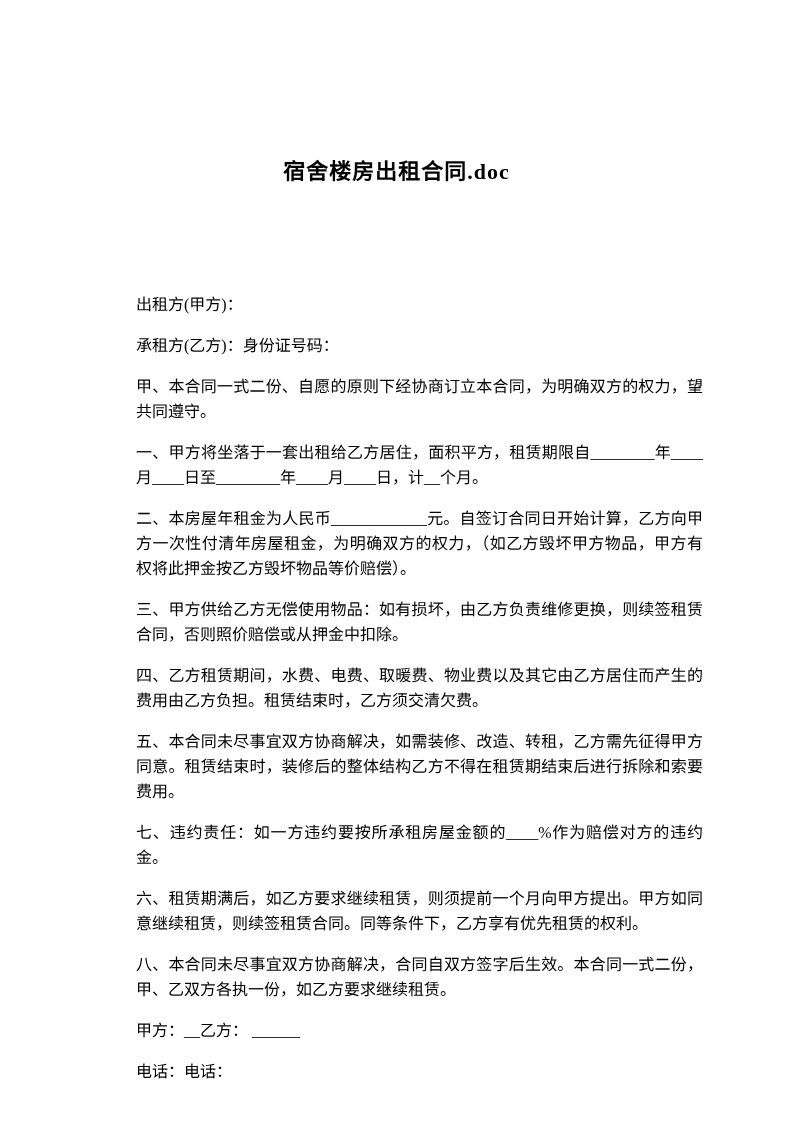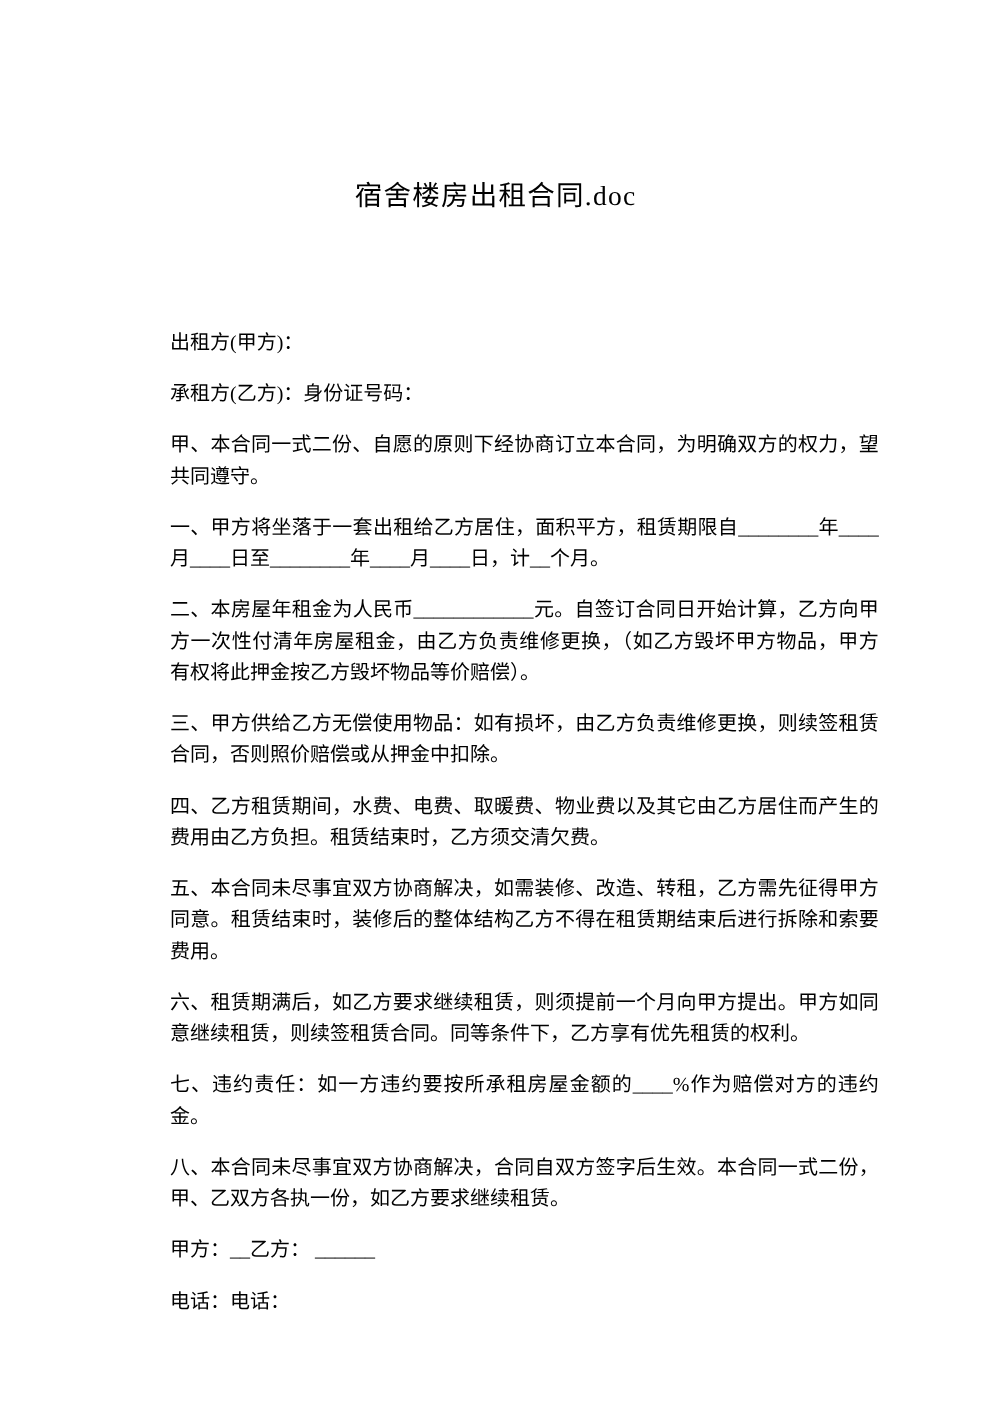--- a/index.html
+++ b/index.html
@@ -11,25 +11,25 @@
     position: relative;
     width: 793px;
     height: 1122px;
     background: #ffffff;
     color: #000000;
     font-family: "Liberation Serif", "DejaVu Serif", serif;
     overflow: hidden;
     box-sizing: border-box;
   }
   .doc-title {
-    margin: 0;
+    margin: 15px;
     padding-top: 138px;
     text-align: center;
     font-size: 22px;
-    font-weight: normal;
+    font-weight: bold;
     letter-spacing: 1px;
     color: #000000;
   }
   .content {
     box-sizing: border-box;
     padding: 92px 90px 0 96px;
     font-size: 16px;
     line-height: 25px;
     text-align: justify;
     margin-left: 40px;
@@ -43,23 +43,23 @@
 <body>
 
 <div class="page">
   <h1 class="doc-title">宿舍楼房出租合同.doc</h1>
 
   <div class="content">
     <p>出租方(甲方)：</p>
     <p>承租方(乙方)：身份证号码：</p>
     <p>甲、本合同一式二份、自愿的原则下经协商订立本合同，为明确双方的权力，望共同遵守。</p>
     <p>一、甲方将坐落于一套出租给乙方居住，面积平方，租赁期限自________年____月____日至________年____月____日，计__个月。</p>
-    <p>二、本房屋年租金为人民币____________元。自签订合同日开始计算，乙方向甲方一次性付清年房屋租金，由乙方负责维修更换，（如乙方毁坏甲方物品，甲方有权将此押金按乙方毁坏物品等价赔偿）。</p>
+    <p>二、本房屋年租金为人民币____________元。自签订合同日开始计算，乙方向甲方一次性付清年房屋租金，为明确双方的权力，（如乙方毁坏甲方物品，甲方有权将此押金按乙方毁坏物品等价赔偿）。</p>
     <p>三、甲方供给乙方无偿使用物品：如有损坏，由乙方负责维修更换，则续签租赁合同，否则照价赔偿或从押金中扣除。</p>
     <p>四、乙方租赁期间，水费、电费、取暖费、物业费以及其它由乙方居住而产生的费用由乙方负担。租赁结束时，乙方须交清欠费。</p>
     <p>五、本合同未尽事宜双方协商解决，如需装修、改造、转租，乙方需先征得甲方同意。租赁结束时，装修后的整体结构乙方不得在租赁期结束后进行拆除和索要费用。</p>
+    <p>七、违约责任：如一方违约要按所承租房屋金额的____%作为赔偿对方的违约金。</p>
     <p>六、租赁期满后，如乙方要求继续租赁，则须提前一个月向甲方提出。甲方如同意继续租赁，则续签租赁合同。同等条件下，乙方享有优先租赁的权利。</p>
-    <p>七、违约责任：如一方违约要按所承租房屋金额的____%作为赔偿对方的违约金。</p>
     <p>八、本合同未尽事宜双方协商解决，合同自双方签字后生效。本合同一式二份，甲、乙双方各执一份，如乙方要求继续租赁。</p>
     <p>甲方：__乙方： ______</p>
     <p>电话：电话：</p>
   </div>
 </div>
 
 </body></html>

